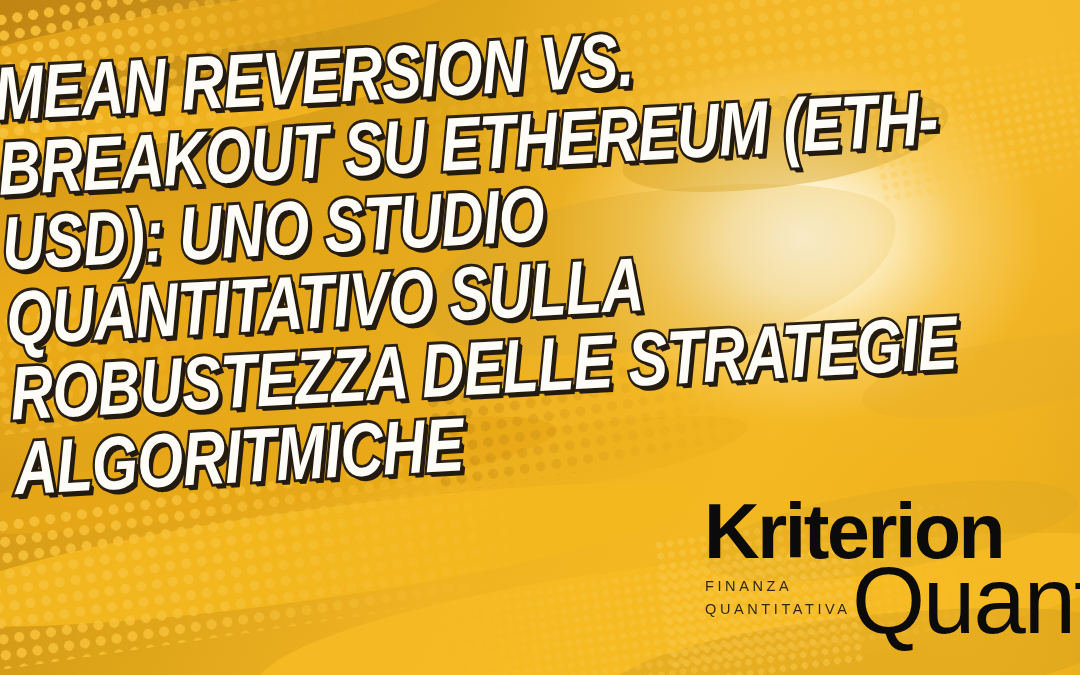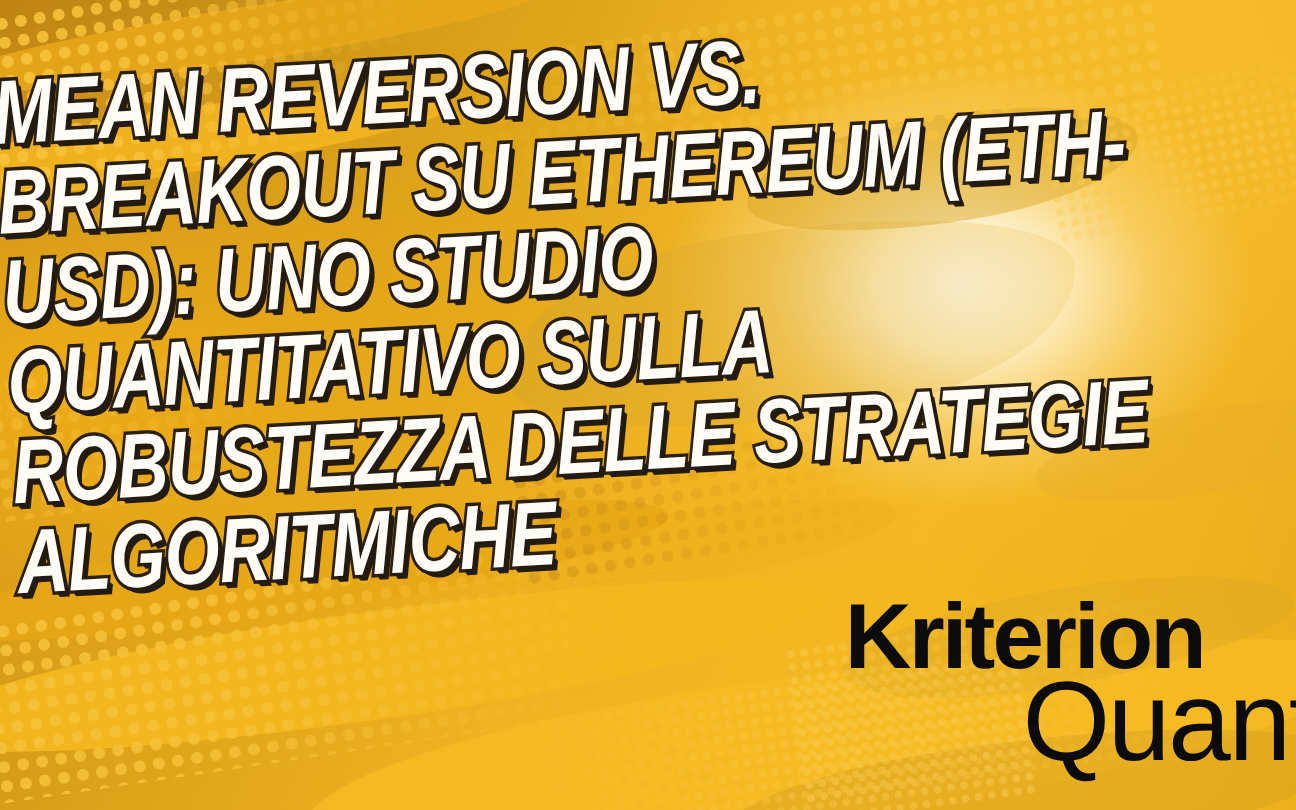--- a/index.html
+++ b/index.html
@@ -297,15 +297,19 @@
     <div class="title-line">BREAKOUT SU ETHEREUM (ETH-</div>
     <div class="title-line">USD): UNO STUDIO</div>
     <div class="title-line">QUANTITATIVO SULLA</div>
     <div class="title-line">ROBUSTEZZA DELLE STRATEGIE</div>
     <div class="title-line">ALGORITMICHE</div>
   </div>
 
   <div id="logo">
     <div id="logo-kriterion">Kriterion</div>
     <div id="logo-quant">Quant</div>
+    <div id="logo-tagline">
+      <div>FINANZA</div>
+      <div>QUANTITATIVA</div>
+    </div>
   </div>
 
 </div>
 
 </body></html>

